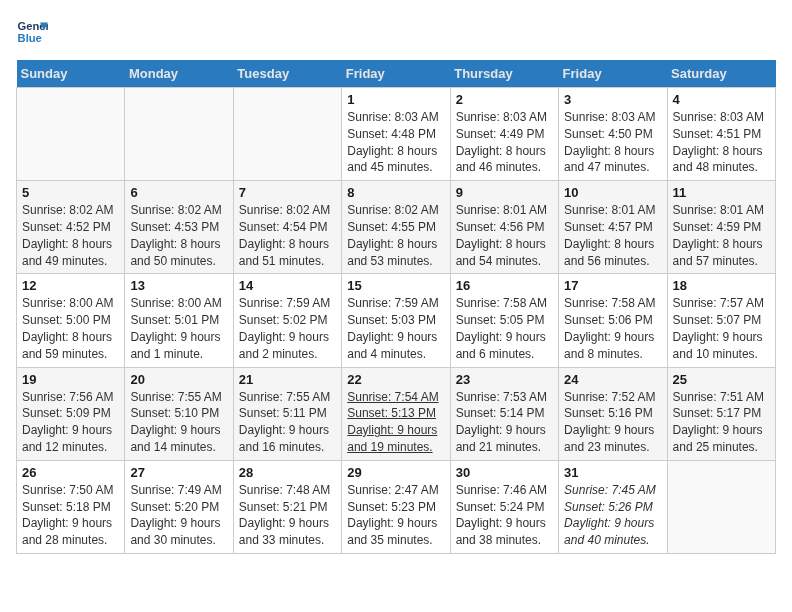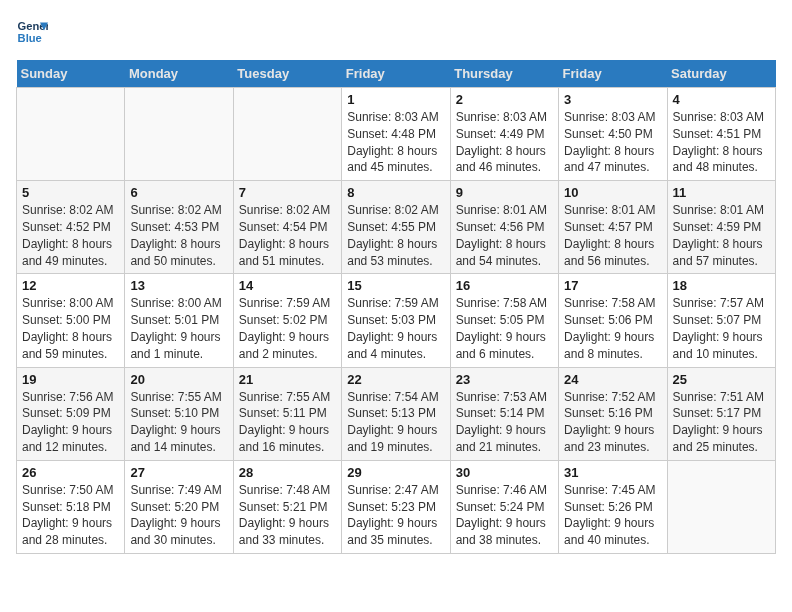--- a/index.html
+++ b/index.html
@@ -260,21 +260,21 @@
         </td>
         <td>
           <span class="day-num">21</span>
           <div class="day-info" style="white-space: pre-line;">Sunrise: 7:55 AM
 Sunset: 5:11 PM
 Daylight: 9 hours
 and 16 minutes.</div>
         </td>
         <td>
           <span class="day-num">22</span>
-          <div class="day-info" style="white-space: pre-line;">Sunrise: 7:54 AM
+          <div class="day-info" style="white-space: pre-line; text-decoration: underline;">Sunrise: 7:54 AM
 Sunset: 5:13 PM
 Daylight: 9 hours
 and 19 minutes.</div>
         </td>
         <td>
           <span class="day-num">23</span>
           <div class="day-info" style="white-space: pre-line;">Sunrise: 7:53 AM
 Sunset: 5:14 PM
 Daylight: 9 hours
 and 21 minutes.</div>
@@ -325,21 +325,21 @@
         </td>
         <td>
           <span class="day-num">30</span>
           <div class="day-info" style="white-space: pre-line;">Sunrise: 7:46 AM
 Sunset: 5:24 PM
 Daylight: 9 hours
 and 38 minutes.</div>
         </td>
         <td>
           <span class="day-num">31</span>
-          <div class="day-info" style="white-space: pre-line;">Sunrise: 7:45 AM
+          <div class="day-info" style="white-space: pre-line; font-style: italic;">Sunrise: 7:45 AM
 Sunset: 5:26 PM
 Daylight: 9 hours
 and 40 minutes.</div>
         </td>
         <td class="empty"></td>
       </tr>
     </tbody>
 </table>
 
 </body></html>

